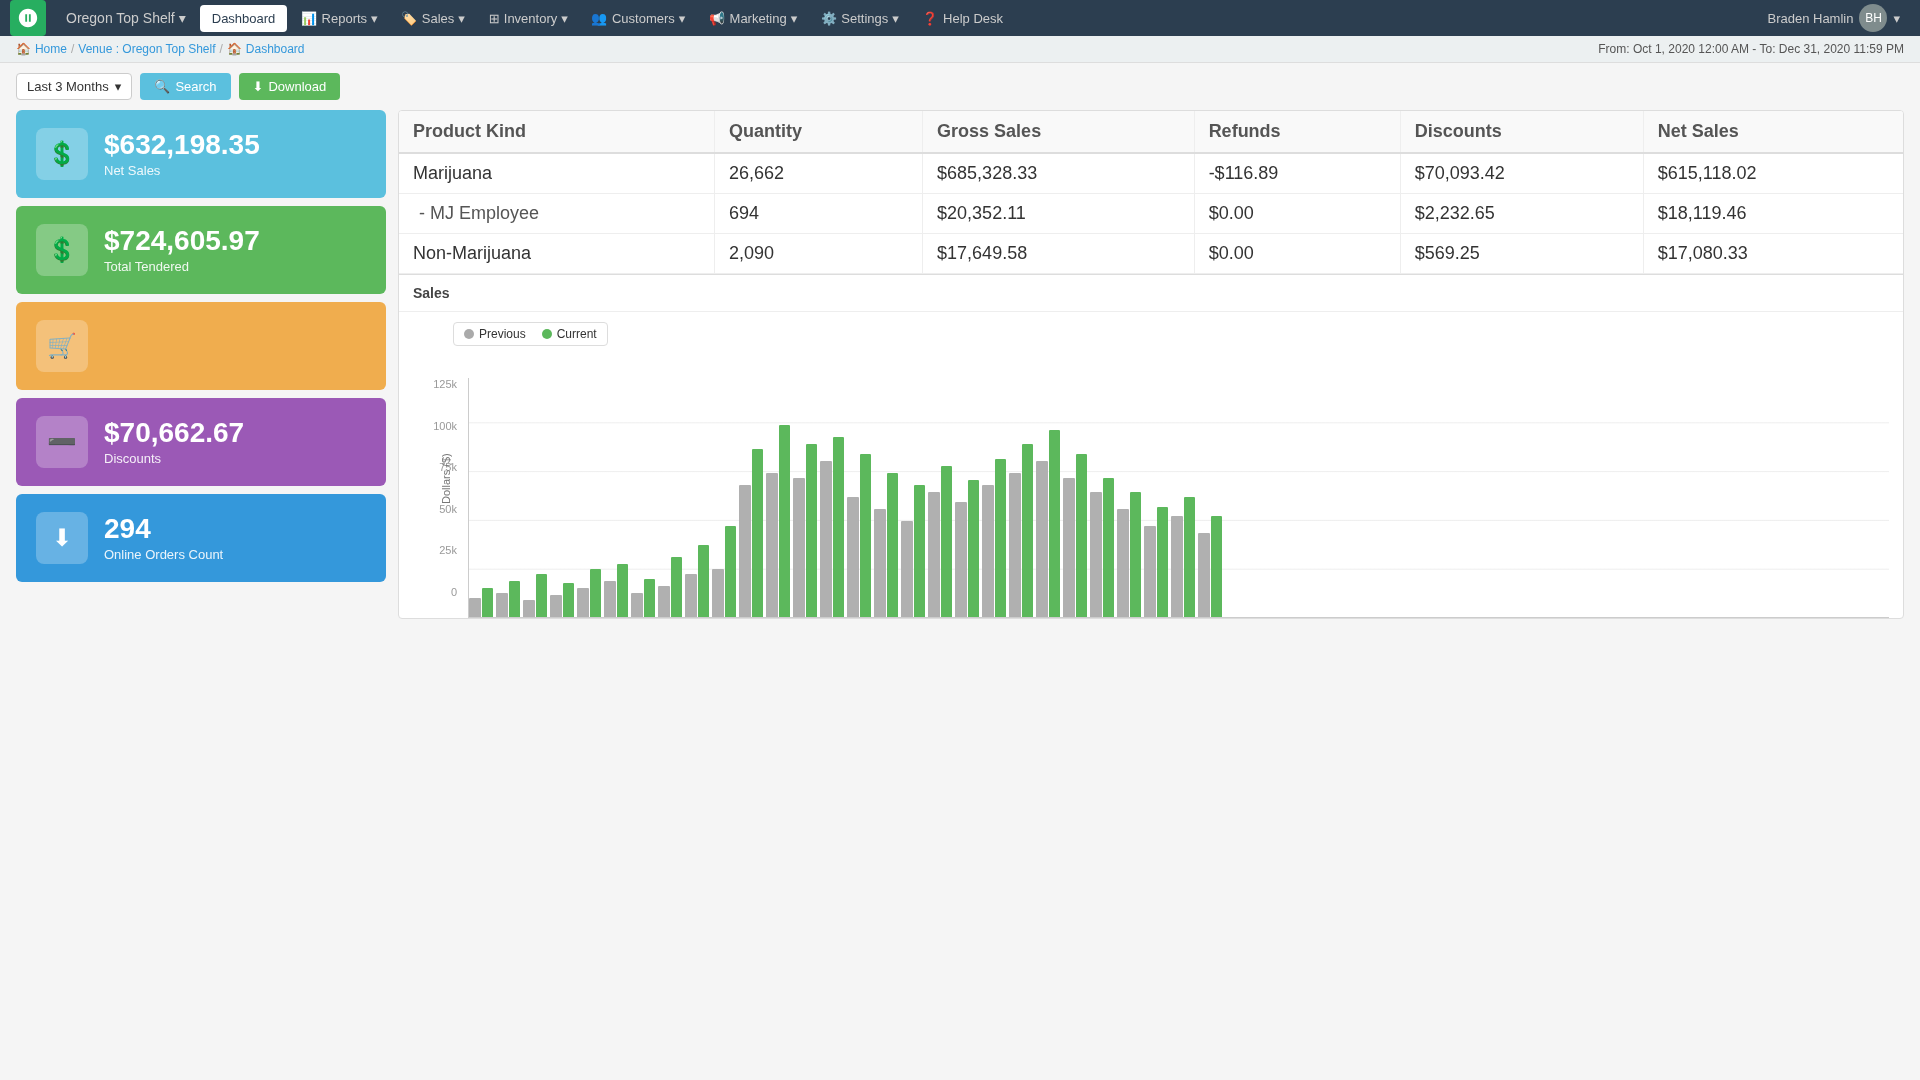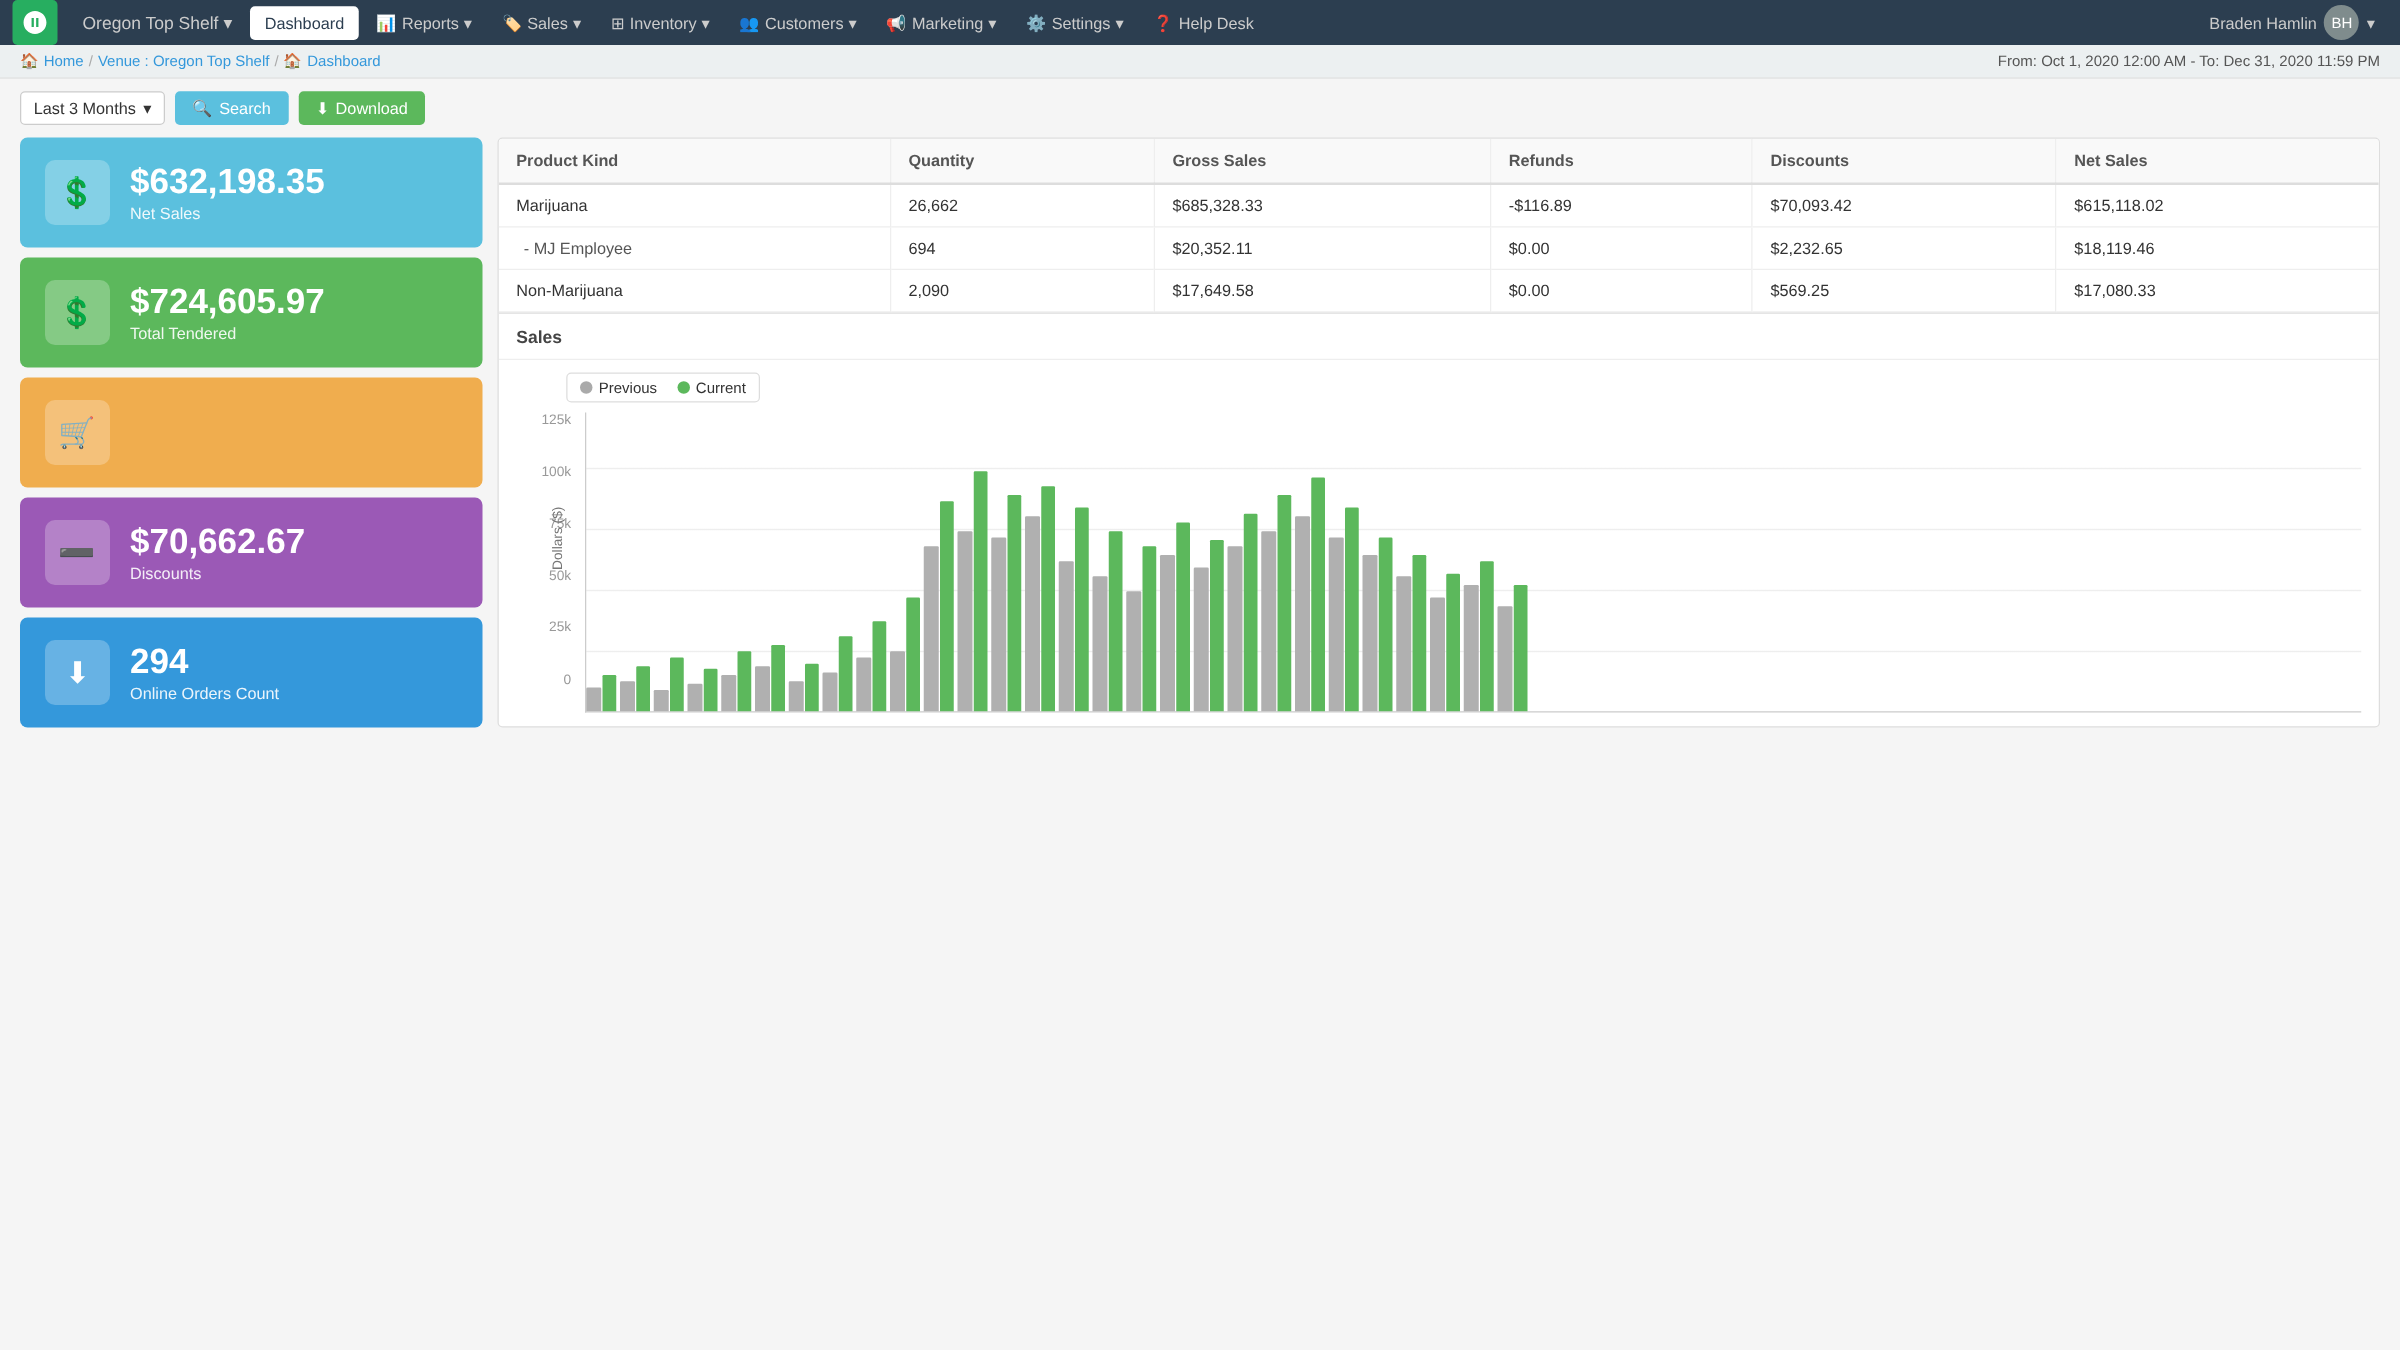--- a/index.html
+++ b/index.html
@@ -166,21 +166,21 @@
     .table-section {
       flex: 1;
       background: #fff;
       border: 1px solid #ddd;
       border-radius: 4px;
       overflow: hidden;
     }
     .data-table {
       width: 100%;
       border-collapse: collapse;
-      font-size: 13px;
+      font-size: 18px;
     }
     .data-table thead tr {
       background: #f9f9f9;
       border-bottom: 2px solid #ddd;
     }
     .data-table thead th {
       padding: 10px 14px;
       text-align: left;
       font-weight: 600;
       color: #555;
@@ -433,21 +433,21 @@
         <div class="chart-legend">
           <div class="legend-item">
             <div class="legend-dot" id="legend-prev-dot" style="background: rgb(170, 170, 170);"></div>
             <span>Previous</span>
           </div>
           <div class="legend-item">
             <div class="legend-dot" id="legend-curr-dot" style="background: rgb(92, 184, 92);"></div>
             <span>Current</span>
           </div>
         </div>
-        <div style="position:relative; padding-left: 55px;">
+        <div style="position:relative; padding-left: 55px; margin-top: 24px;">
           <div class="chart-y-axis" id="y-axis">
               <span>125k</span>
               <span>100k</span>
               <span>75k</span>
               <span>50k</span>
               <span>25k</span>
               <span>0</span>
             </div>
           <div style="position:absolute; left:8px; top:50%; transform:rotate(-90deg) translateX(50%); font-size:11px; color:#777; white-space:nowrap;">Dollars ($)</div>
           <div id="chart-bars" style="display:flex; align-items:flex-end; height:240px; gap:3px; border-left:1px solid #ccc; border-bottom:1px solid #ccc; position:relative; background: repeating-linear-gradient(to top, transparent 0px, transparent calc(20% - 1px), #eee calc(20%), transparent calc(20% + 1px));">

